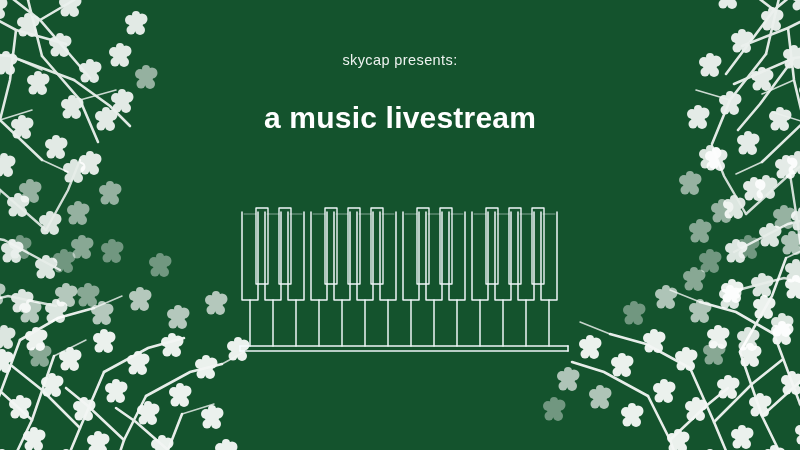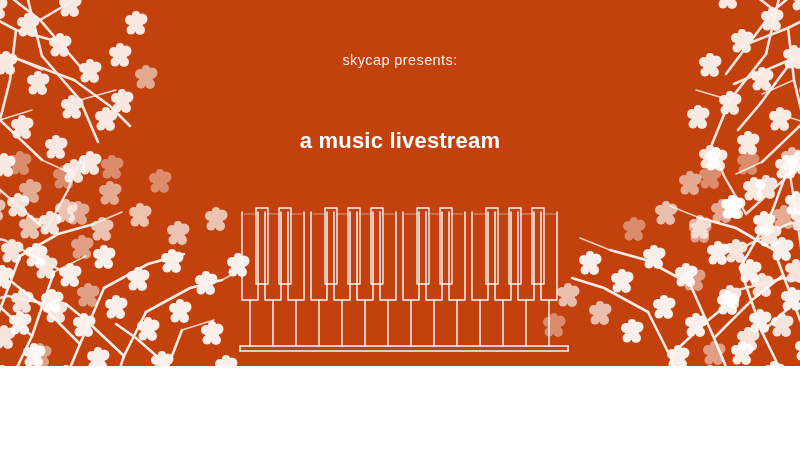--- a/index.html
+++ b/index.html
@@ -4,22 +4,22 @@
 <title>skycap presents: a music livestream</title>
 <style>
   * { margin:0; padding:0; box-sizing:border-box; }
   html, body {
     width:800px; height:450px;
     overflow:hidden;
     font-family:"Liberation Sans", sans-serif;
   }
   #stage {
     position:relative;
-    width:800px; height:366px;
-    background:#c2410c;
+    width:800px; height:450px;
+    background:#14532d;
     overflow:hidden;
     text-decoration:underline;
   }
 
   
   .frost {
     position:absolute;
     pointer-events:none;
   }
   .frost svg { display:block; width:100%; height:100%; }
@@ -40,22 +40,22 @@
   }
   #presents-line {
     margin-top:53px;
     font-size:14.5px;
     font-weight:400;
     letter-spacing:0.4px;
     color:rgba(255,255,255,0.93);
     line-height:1;
   }
   #main-title {
-    margin-top:62px;
-    font-size:22px;
+    margin-top:35px;
+    font-size:30px;
     font-weight:700;
     letter-spacing:0.2px;
     color:#ffffff;
     line-height:1;
   }
 
   
   #piano-illustration {
     position:absolute;
     left:238px; top:204px;

